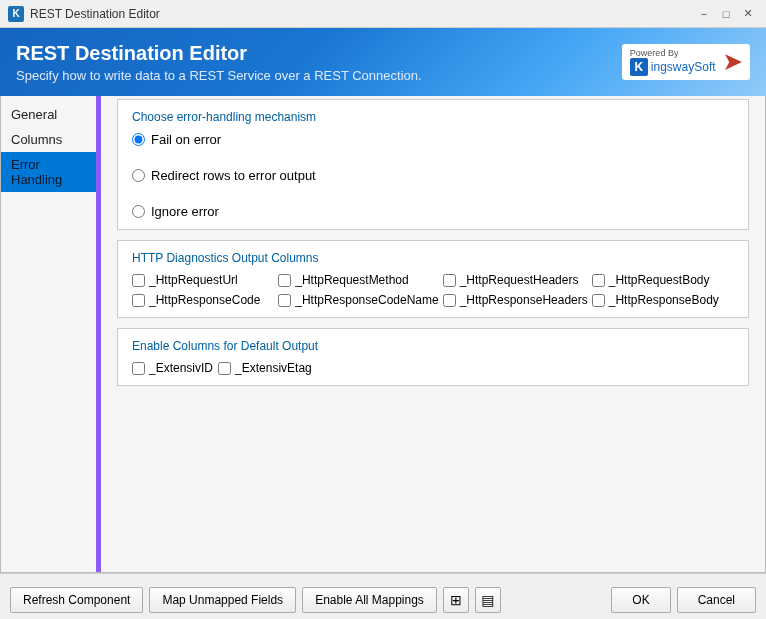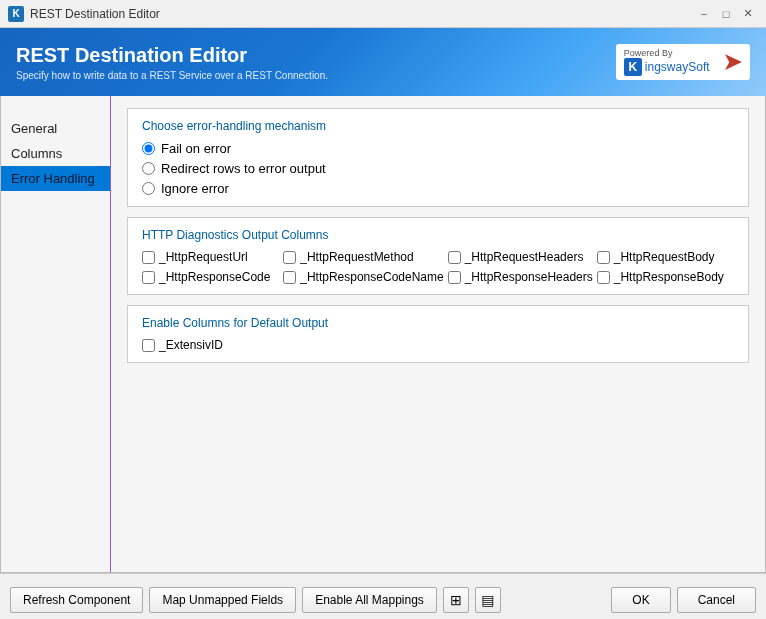--- a/index.html
+++ b/index.html
@@ -49,26 +49,26 @@
     
     .header-banner {
       background: linear-gradient(135deg, #1565c0 0%, #1976d2 40%, #42a5f5 70%, #90caf9 100%);
       padding: 12px 16px;
       display: flex;
       align-items: center;
       justify-content: space-between;
       height: 68px;
     }
     .header-title { color: white; font-size: 20px; font-weight: bold; }
-    .header-subtitle { color: #dce9ff; font-size: 10px; margin-top: 3px; }
+    .header-subtitle { color: #dce9ff; font-size: 13px; margin-top: 3px; }
     .header-logo {
       background: white;
       border-radius: 3px;
       padding: 4px 8px;
-      display: flex; align-items: center; gap: 10px;
+      display: flex; align-items: center; gap: 4px;
       font-size: 11px; font-weight: bold; color: #1565c0;
     }
     .header-logo-k {
       background: #1565c0; color: white;
       width: 18px; height: 18px; border-radius: 2px;
       display: flex; align-items: center; justify-content: center;
       font-weight: bold; font-size: 12px;
     }
     .logo-bird {
       color: #c0392b; font-size: 22px; margin-left: 4px;
@@ -79,60 +79,60 @@
       display: flex;
       flex: 1;
       height: calc(619px - 28px - 68px - 46px);
       background: #f5f5f5;
       border: 1px solid #bbb;
       border-top: none;
     }
 
     
     .sidebar {
-      width: 110px;
+      width: 100px;
       background: #f5f5f5;
-      border-right: 1px solid #8b5cf6;
-      padding-top: 20px;
+      border-right: 5px solid #8b5cf6;
+      padding-top: 6px;
     }
     .sidebar-item {
       padding: 5px 10px;
       cursor: pointer;
       color: #222;
       font-size: 13px;
     }
     .sidebar-item.active {
       background: #0078d7;
       color: #0f172a;
     }
 
     
     .right-panel {
       flex: 1;
-      padding: 12px 16px;
+      padding: 3px 16px;
       overflow-y: auto;
       background: #f5f5f5;
     }
 
     
     .section {
       border: 1px solid #ccc;
       background: white;
       margin-bottom: 10px;
       padding: 10px 14px;
     }
     .section-title {
       font-size: 12px;
       color: #0060a0;
       margin-bottom: 8px;
       font-weight: normal;
     }
 
     
-    .radio-group { display: flex; flex-direction: column; gap: 5px; }
+    .radio-group { display: flex; flex-direction: column; gap: 21px; }
     .radio-item { display: flex; align-items: center; gap: 6px; cursor: pointer; }
     .radio-item input[type=radio] { cursor: pointer; margin: 0; }
 
     
     .checkbox-grid {
       display: grid;
       grid-template-columns: repeat(4, 1fr);
       gap: 6px 4px;
       margin-top: 4px;
     }
@@ -275,20 +275,24 @@
         </label>
       </div>
     </div>
 
     <div class="section">
       <div class="section-title">Enable Columns for Default Output</div>
       <div class="default-output-list">
         <label class="checkbox-item">
           <input type="checkbox" style="">
           <span>_ExtensivID</span>
+        </label>
+        <label class="checkbox-item">
+          <input type="checkbox" style="">
+          <span>_ExtensivEtag</span>
         </label>
       </div>
     </div>
 
   </div>
 </div>
 
 <div class="footer">
   <button class="footer-btn">Refresh Component</button>
   <button class="footer-btn">Map Unmapped Fields</button>

